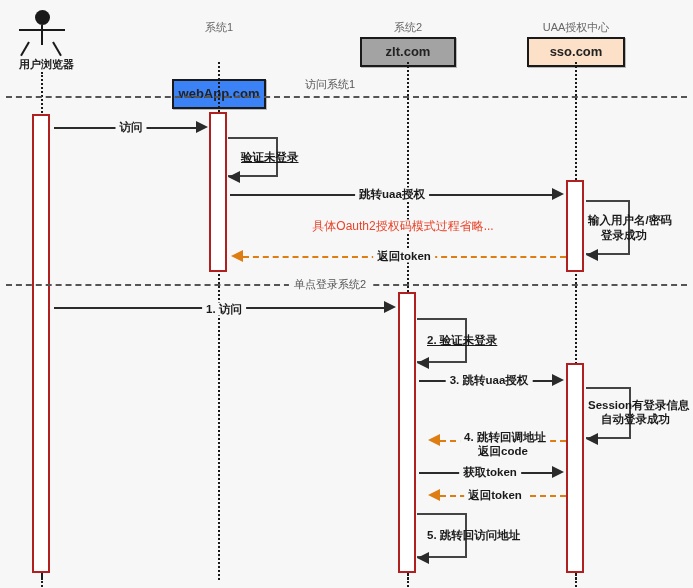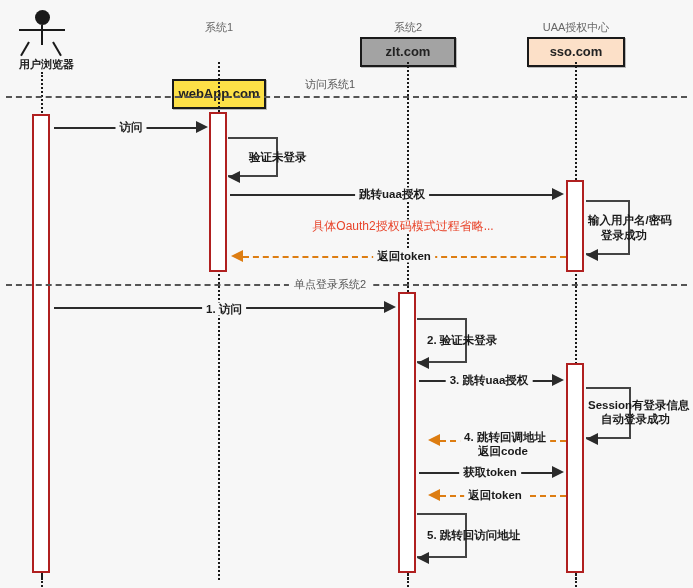--- a/index.html
+++ b/index.html
@@ -180,21 +180,21 @@
       <i class="a-vert"></i>
         <i class="a-arms"></i>
         <i class="a-legL"></i>
         <i class="a-legR"></i>
     </div>
     <div class="actor-label">用户浏览器</div>
   </div>
 
   <div class="participant" style="left:172px; top:20px; width:94px;">
     <div class="p-stereo">系统1</div>
-    <div class="p-box" style="background:#fde047;margin-top:44px;">webApp.com</div>
+    <div class="p-box" style="background:#3b82f6;margin-top:44px;">webApp.com</div>
   </div>
 
   <div class="participant" style="left:360px; top:20px; width:96px;">
     <div class="p-stereo">系统2</div>
     <div class="p-box" style="background:#a3a3a3;">zlt.com</div>
   </div>
 
   <div class="participant" style="left:527px; top:20px; width:98px;">
     <div class="p-stereo">UAA授权中心</div>
     <div class="p-box" style="background:#FCE0C8;">sso.com</div>
@@ -213,21 +213,21 @@
 
   <div class="divider" style="top:96px;"></div>
   <div class="divider-label" style="left:330px; top:84px;">访问系统1</div>
 
   <div class="msg-line" style="left:54px; top:127px; width:143px;"></div>
   <div class="arrow-head right" style="left:196px; top:121px;"></div>
   <div class="msg-label" style="left:131px; top:127px;">访问</div>
 
   <div class="self-loop" style="left:228px; top:137px; width:50px; height:40px;"></div>
   <div class="arrow-head left" style="left:228px; top:171px;"></div>
-  <div class="self-label" style="left:249px; top:150px;">验证未登录</div>
+  <div class="self-label" style="left:241px; top:150px;text-decoration:underline;">验证未登录</div>
 
   <div class="msg-line" style="left:230px; top:194px; width:323px;"></div>
   <div class="arrow-head right" style="left:552px; top:188px;"></div>
   <div class="msg-label" style="left:392px; top:194px;">跳转uaa授权</div>
 
   <div class="self-loop" style="left:586px; top:200px; width:44px; height:55px;"></div>
   <div class="arrow-head left" style="left:586px; top:249px;"></div>
   <div class="self-label" style="left:588px; top:213px;">输入用户名/密码</div>
   <div class="self-label" style="left:601px; top:228px;">登录成功</div>
 
@@ -239,21 +239,21 @@
 
   <div class="divider" style="top:284px;"></div>
   <div class="divider-label" style="left:330px; top:284px;">单点登录系统2</div>
 
   <div class="msg-line" style="left:54px; top:307px; width:331px;"></div>
   <div class="arrow-head right" style="left:384px; top:301px;"></div>
   <div class="msg-label" style="left:224px; top:309px;">1. 访问</div>
 
   <div class="self-loop" style="left:417px; top:318px; width:50px; height:45px;"></div>
   <div class="arrow-head left" style="left:417px; top:357px;"></div>
-  <div class="self-label" style="left:427px; top:333px;">2. 验证未登录</div>
+  <div class="self-label" style="left:427px; top:333px;text-decoration:underline;">2. 验证未登录</div>
 
   <div class="msg-line" style="left:419px; top:380px; width:134px;"></div>
   <div class="arrow-head right" style="left:552px; top:374px;"></div>
   <div class="msg-label" style="left:489px; top:380px;">3. 跳转uaa授权</div>
 
   <div class="self-loop" style="left:586px; top:387px; width:45px; height:52px;"></div>
   <div class="arrow-head left" style="left:586px; top:433px;"></div>
   <div class="self-label" style="left:588px; top:398px;">Session有登录信息</div>
   <div class="self-label" style="left:601px; top:412px;">自动登录成功</div>
 

